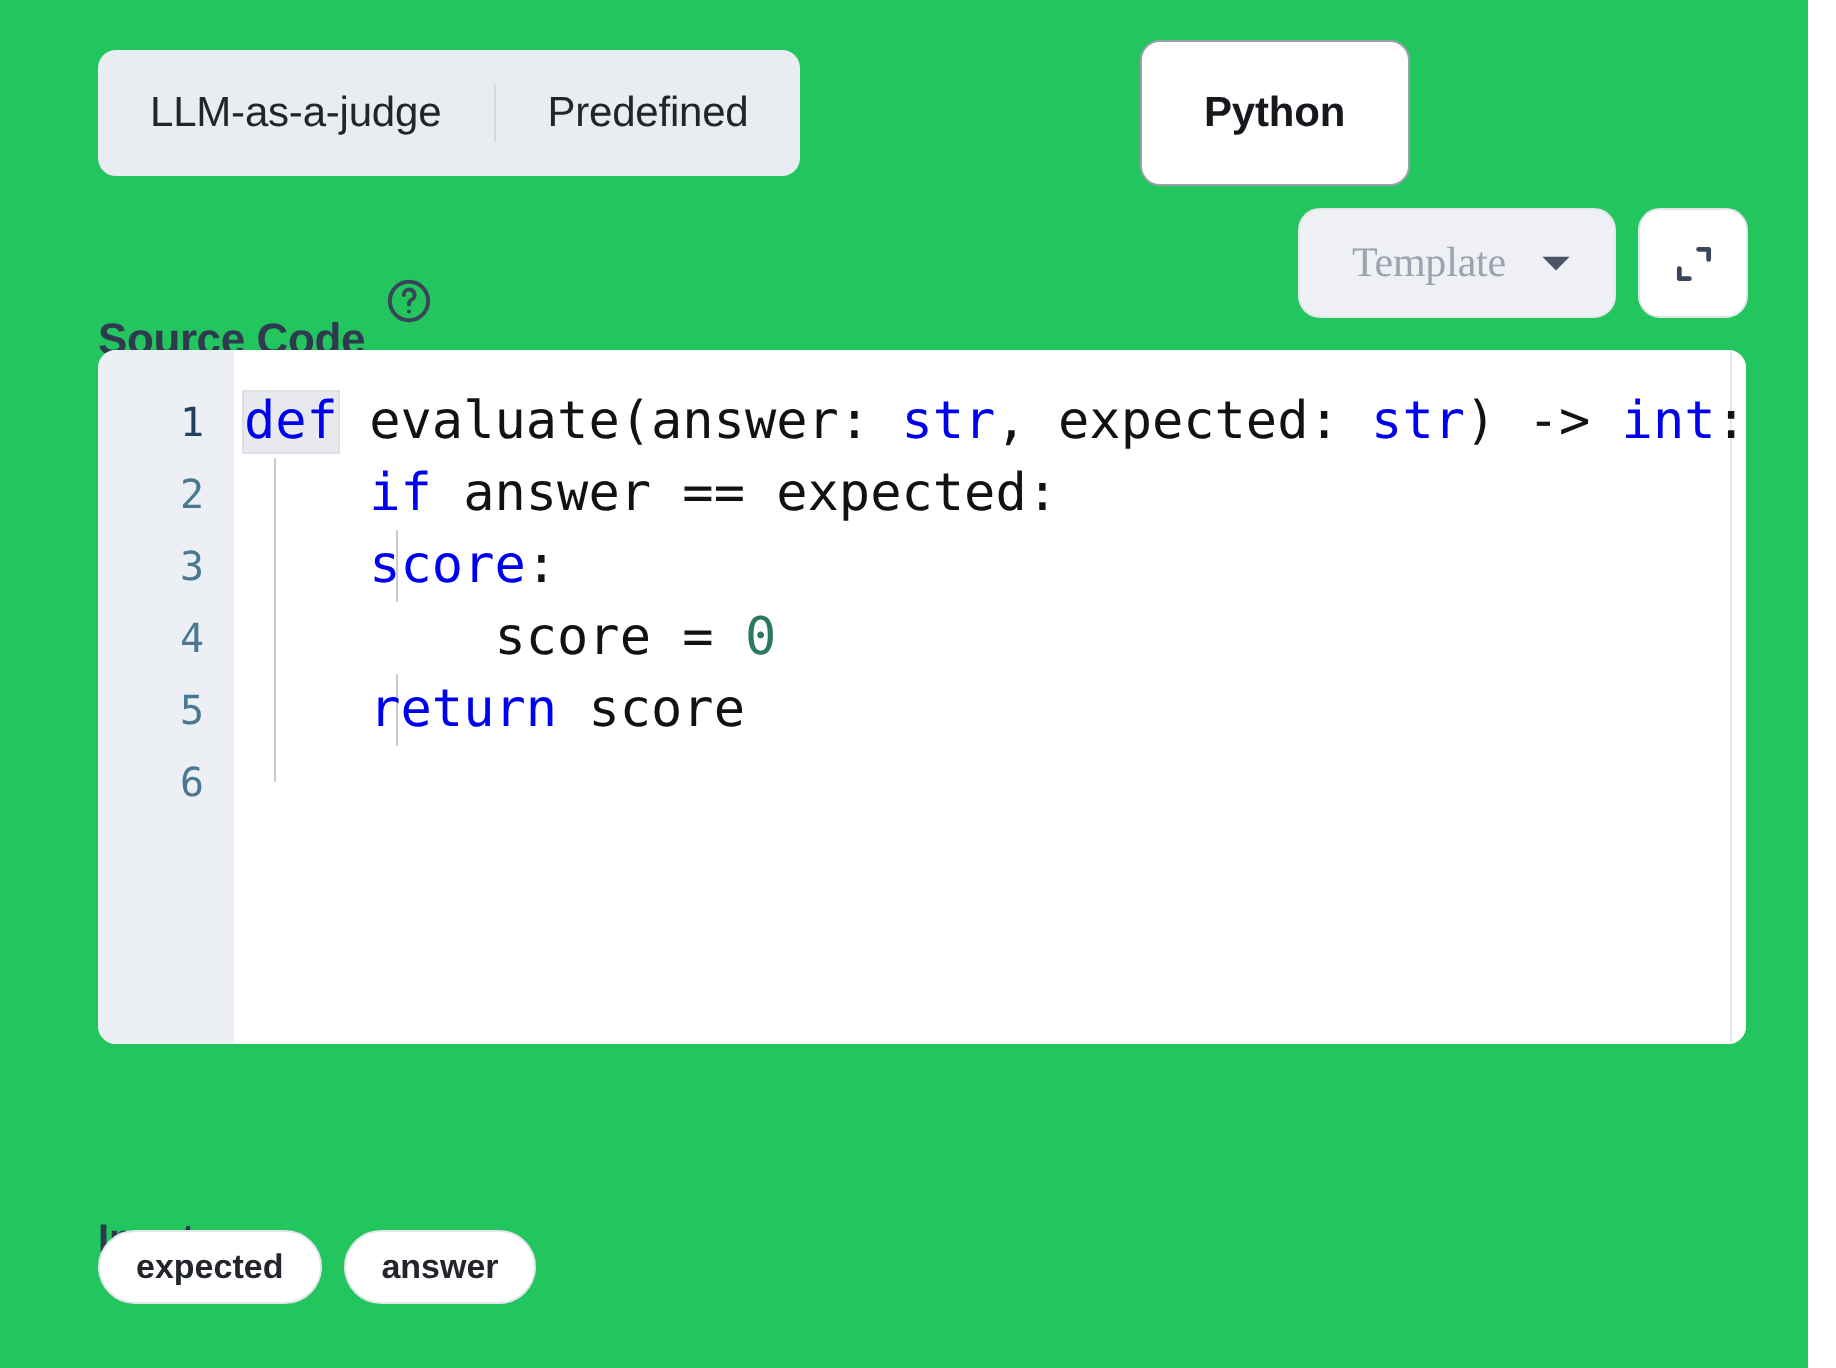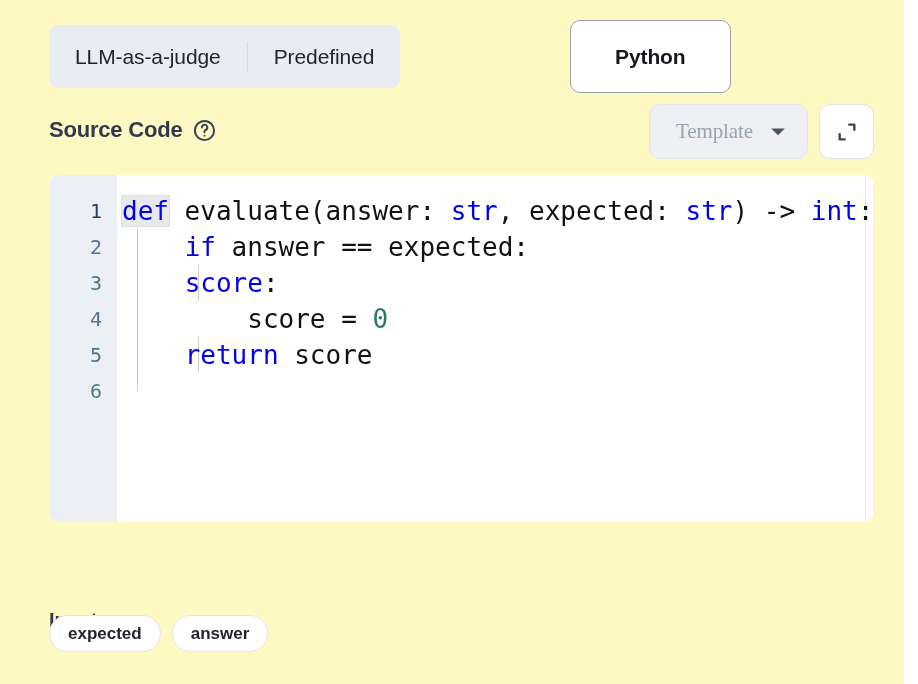--- a/index.html
+++ b/index.html
@@ -8,21 +8,21 @@
     margin: 0; padding: 0;
     width: 918px; height: 684px;
     background: #ffffff;
     font-family: "Liberation Sans", sans-serif;
     -webkit-font-smoothing: antialiased;
   }
   #root {
     position: relative;
     width: 904px; height: 684px;
     overflow: hidden;
-    background: #fef9c3;
+    background: #22c55e;
   }
 
   
   .tabbar {
     position: absolute;
     left: 49px; top: 25px;
     height: 63px;
     background: #e9ecf1;
     border-radius: 9px;
     display: flex;
@@ -49,21 +49,21 @@
   }
   .tab.selected {
     position: absolute;
     left: 521px; top: -5px;
     height: 73px;
     background: #ffffff;
     border: 1.6px solid #9aa1ac;
     border-radius: 10px;
     font-weight: bold;
     color: #16181d;
-    padding: 0 44px;
+    padding: 0 31px;
     z-index: 3;
   }
 
   
   .section-head {
     position: absolute;
     left: 49px; top: 104px;
     width: 825px; height: 58px;
   }
   .sc-title-wrap {
@@ -71,20 +71,21 @@
     left: 0; top: 13px;
     display: flex;
     align-items: center;
     gap: 9px;
   }
   .sc-title {
     font-size: 22px;
     font-weight: bold;
     color: #2f3a4f;
     letter-spacing: -0.2px;
+    margin-top: 40px;
   }
   .help-icon { display: block; width: 25px; height: 25px; }
 
   .head-right {
     position: absolute;
     right: 0; top: 0;
     display: flex;
     align-items: center;
     gap: 11px;
   }

